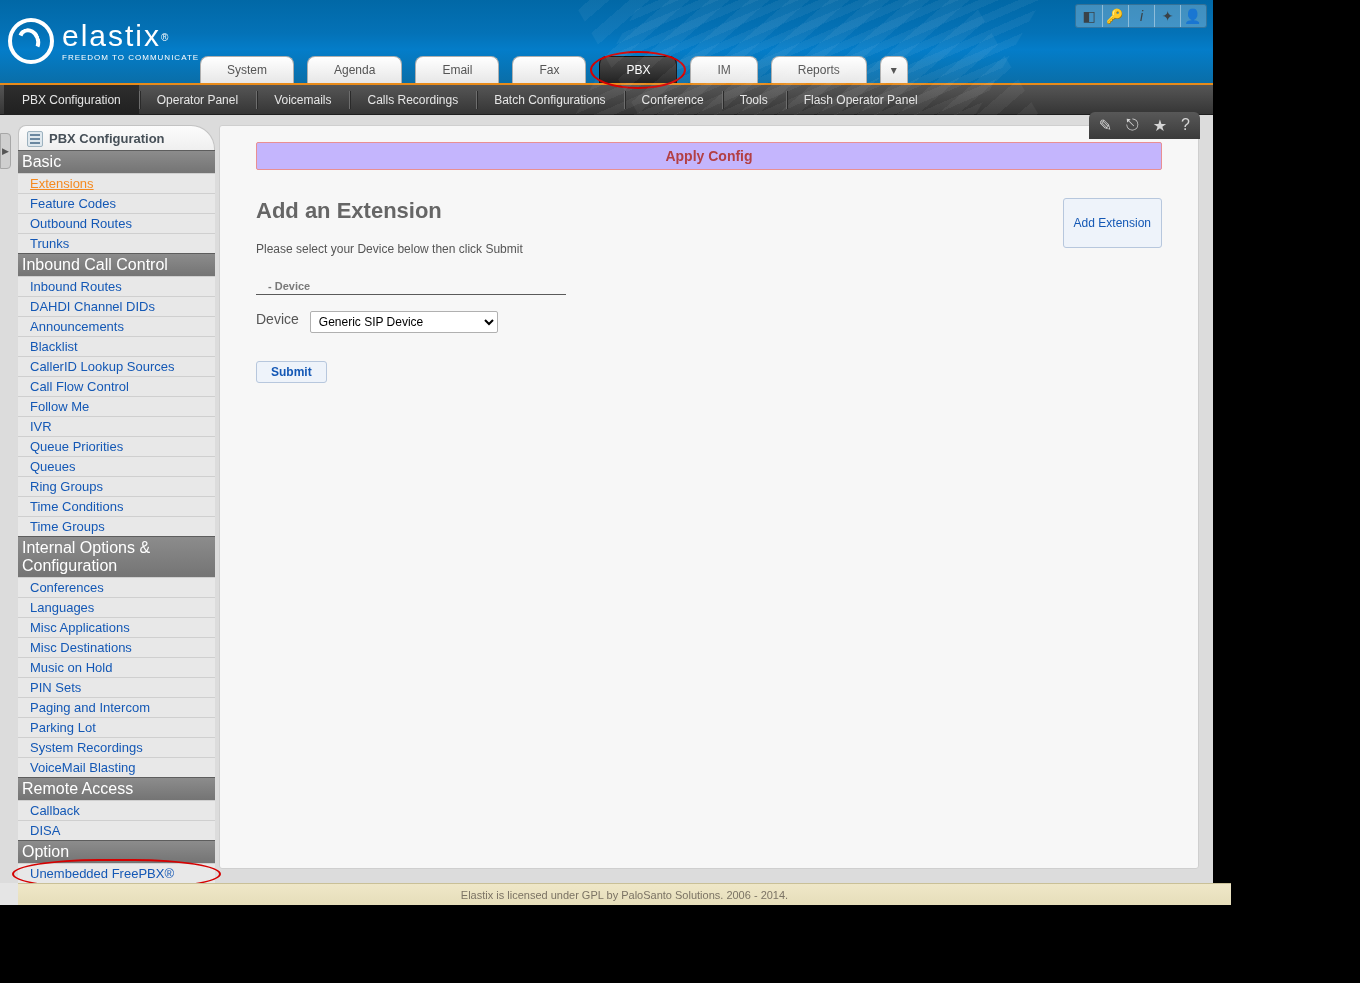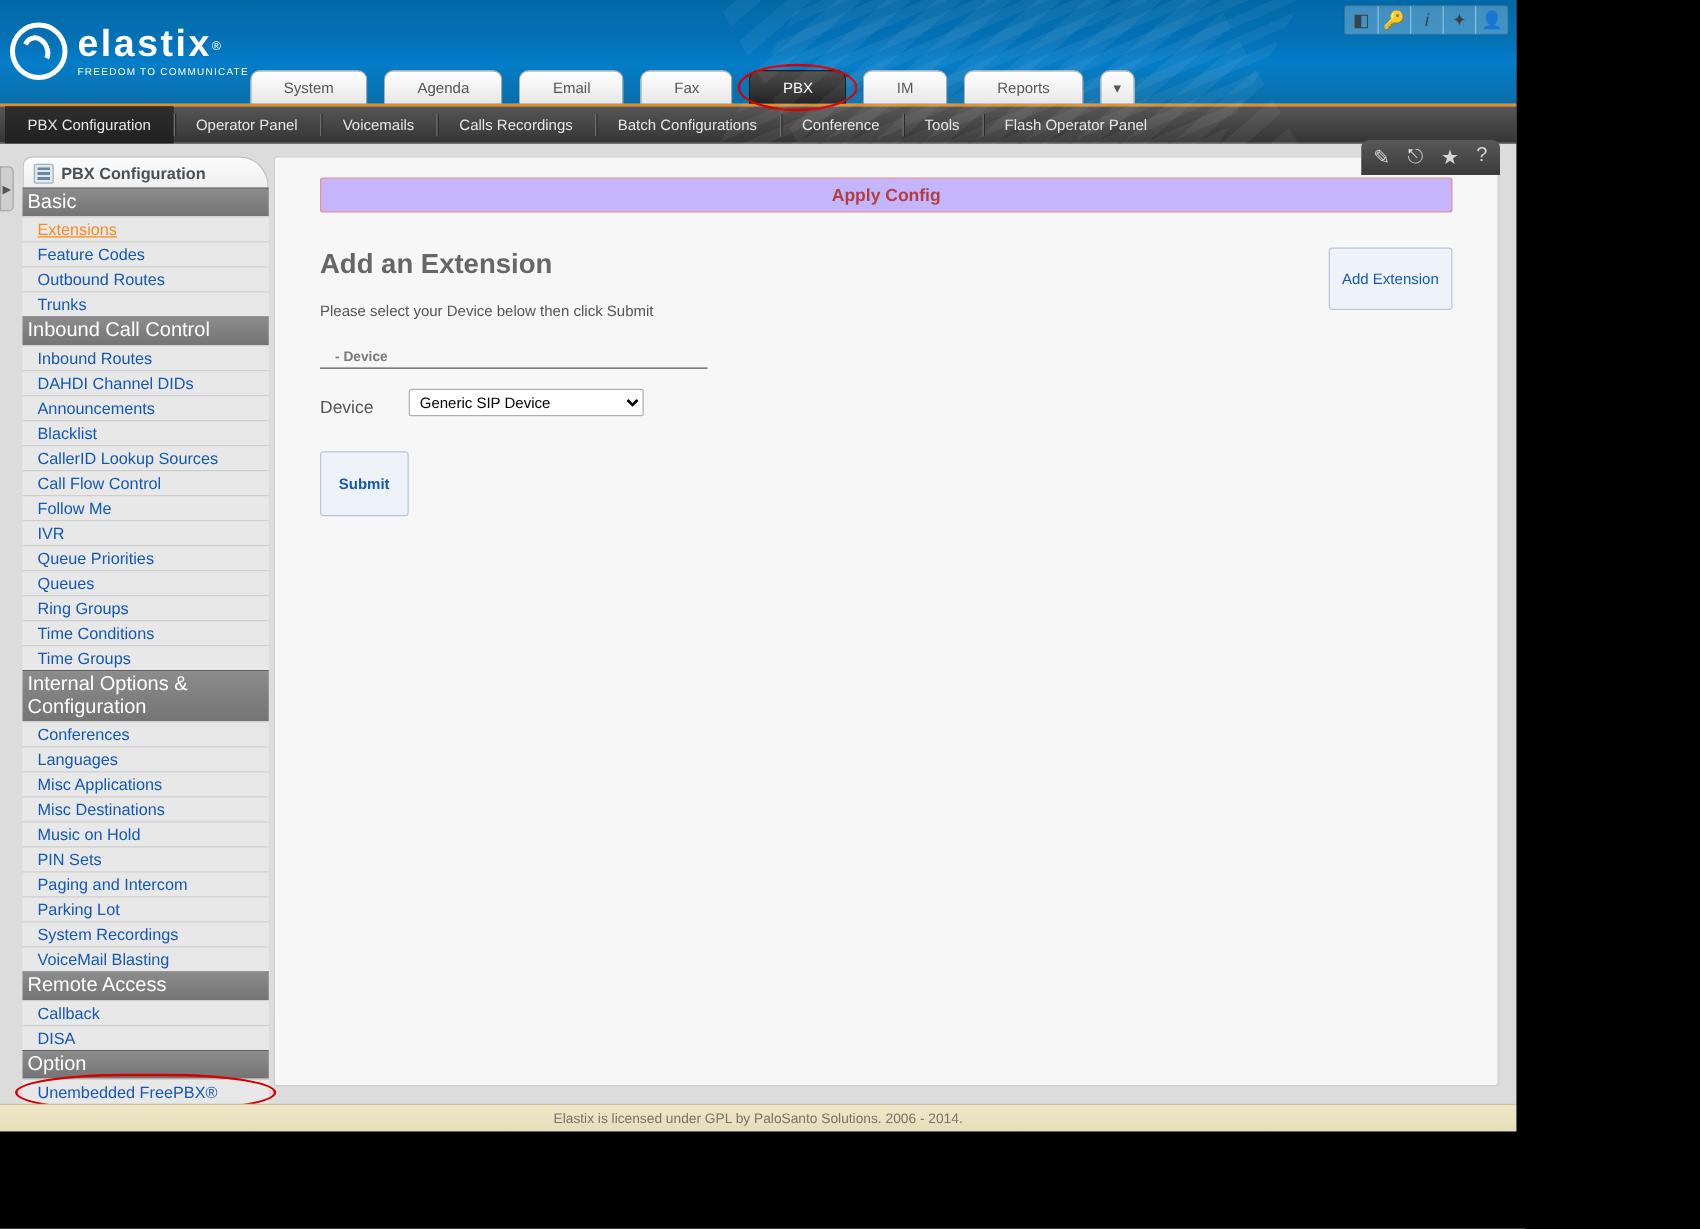--- a/index.html
+++ b/index.html
@@ -34,21 +34,21 @@
   .logo { position:absolute; top:18px; left:8px; color:#fff; display:flex; align-items:center; gap:8px; }
   .logo-mark{
     width:46px;height:46px;border:4px solid #fff;border-radius:50%;
     position:relative;
   }
   .logo-mark::after{
     content:"";position:absolute;inset:6px 10px 6px 6px;
     border:4px solid #fff;border-radius:50%;border-left-color:transparent;border-bottom-color:transparent;
     transform:rotate(-20deg);
   }
-  .logo-text{font-size:30px;font-weight:700;letter-spacing:2px;line-height:1;}
+  .logo-text{font-size:30px;font-weight:400;letter-spacing:2px;line-height:1;}
   .logo-sub{font-size:8px;letter-spacing:1px;display:block;margin-top:2px;}
   .top-icons{position:absolute;top:4px;right:6px;background:rgba(255,255,255,.25);
     border:1px solid rgba(0,0,0,.2);border-radius:3px;display:flex;}
   .top-icons span{
     width:26px;height:22px;display:flex;align-items:center;justify-content:center;
     color:#3a4248;font-size:14px;border-left:1px solid rgba(255,255,255,.4);
   }
   .top-icons span:first-child{border-left:none;}
 
   
@@ -135,30 +135,30 @@
   .apply-bar{
     background:#c4b5fd;border:1px solid #e98f92;color:#b33f44;font-weight:bold;
     text-align:center;padding:5px;border-radius:2px;font-size:14px;margin:0 0 28px 0;
   }
   .add-btn-box{float:right;border:1px solid #b7c7dd;background:#eef3fa;border-radius:3px;
     padding:17px 10px;color:#1458b5;font-size:12px;font-weight:400;}
   h2{color:#666;font-size:22px;font-weight:bold;margin:8px 0 18px 0;}
   .instr{color:#555;margin-bottom:24px;}
   .section-label{color:#7a7a7a;font-size:11px;font-weight:bold;margin-bottom:2px;margin-left:12px;}
   hr.dark{border:none;border-bottom:1px solid #5a5a5a;width:310px;margin-bottom:16px;}
-  .field-row{display:flex;align-items:flex-end;gap:28px;margin-bottom:28px;}
+  .field-row{display:flex;align-items:flex-start;gap:11px;margin-bottom:28px;}
   .field-row label{color:#555;font-size:14px;}
   select{font-size:12px;padding:2px 4px;border:1px solid #b0b0b0;background:#fff;
     width:188px;height:22px;border-radius:2px;}
   .submit-btn{border:1px solid #b7c7dd;background:#eef3fa;color:#1458b5;font-weight:bold;
-    padding:18px 14px;border-radius:3px;font-size:12px;}
+    padding:3px 14px;border-radius:3px;font-size:12px;}
 
   
   .footer{
-    position:absolute;left:0;right:0;bottom:0;height:22px;line-height:22px;
+    position:absolute;left:18px;right:0;bottom:0;height:22px;line-height:22px;
     text-align:center;color:#7b7364;font-size:11px;
     background:linear-gradient(#efe7c8,#e6deba);border-top:1px solid #c9c097;
     width:1213px;
   }
 </style>
 </head>
 <body>
 
 <div class="canvas">
 

